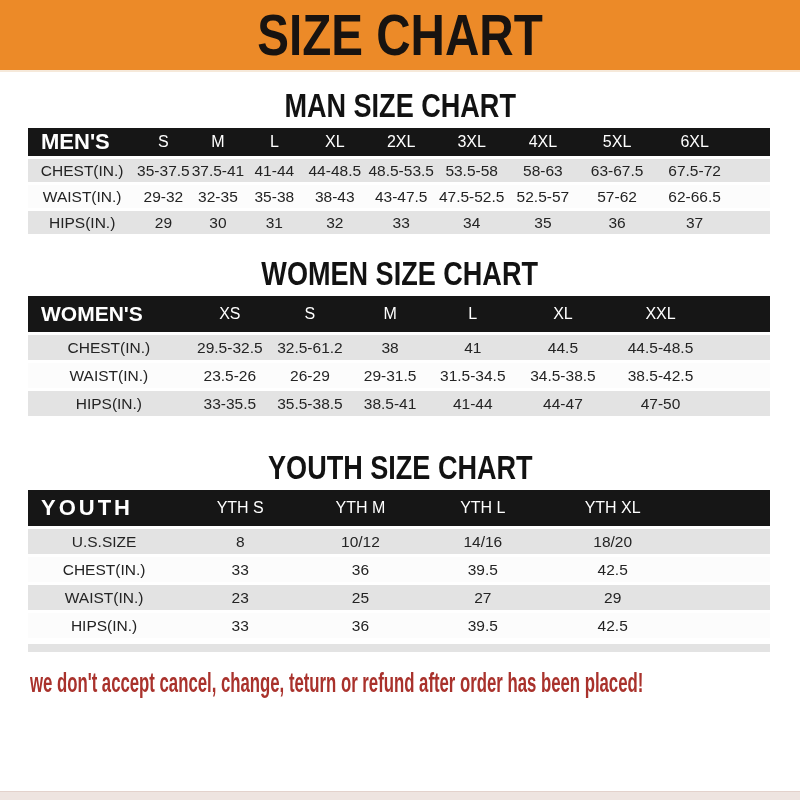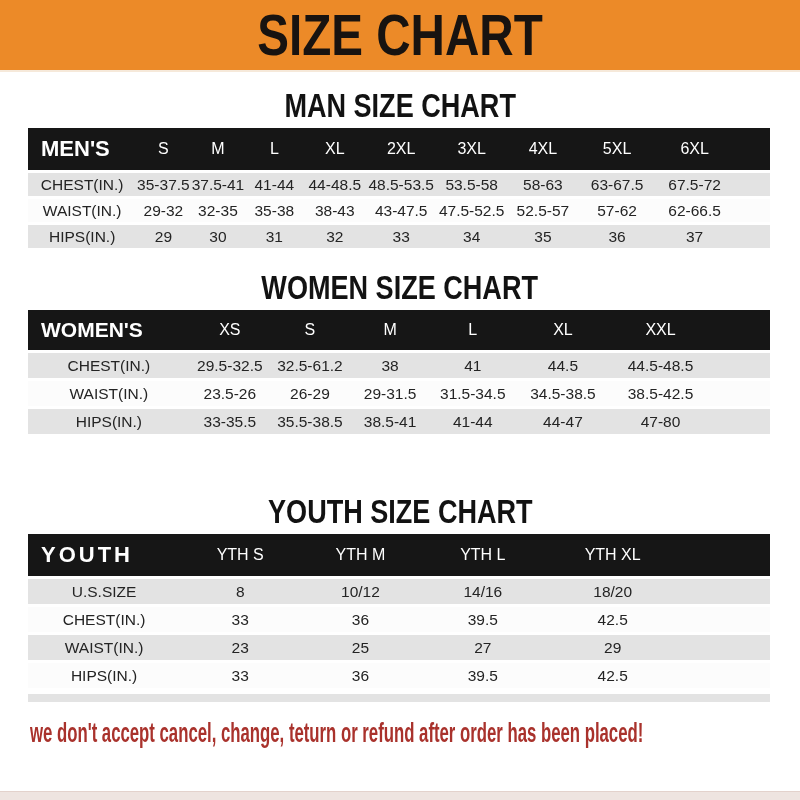--- a/index.html
+++ b/index.html
@@ -31,32 +31,32 @@
   
   h2.section-title{
     margin:0;text-align:center;font-weight:bold;color:#121212;
   }
   h2.section-title .title-text{
     display:inline-block;font-size:33px;line-height:38px;
     transform:scaleX(0.82);transform-origin:center;white-space:nowrap;
   }
   h2.title-men{margin-top:15px;}
   h2.title-women{margin-top:18px;}
-  h2.title-youth{margin-top:56px;}
+  h2.title-youth{margin-top:30px;}
   
   table.size-table{
     width:742px;margin:0 0 0 28px;table-layout:fixed;
     border-collapse:separate;border-spacing:0 3px;
   }
   .t-men{margin-top:8px;}
   .t-women{margin-top:22px;}
   .t-youth{margin-top:12px;}
   table.size-table thead th{
     background:var(--header-black);color:#FFFFFF;font-weight:normal;
-    font-size:16px;text-align:center;padding:8px;overflow:hidden;white-space:nowrap;
+    font-size:16px;text-align:center;padding:1px;overflow:hidden;white-space:nowrap;
   }
   .t-men thead th{height:28px;}
   .t-women thead th,.t-youth thead th{height:36px;font-size:18px;}
   table.size-table thead th.tbl-corner{
     text-align:left;padding-left:13px;font-weight:bold;
   }
   .t-men thead th.tbl-corner{font-size:22px;}
   .t-women thead th.tbl-corner{font-size:21px;}
   .t-youth thead th.tbl-corner{font-size:22px;letter-spacing:3px;}
   table.size-table tbody td{
@@ -214,21 +214,21 @@
           <td>38.5-42.5</td>
           <td></td>
         </tr>
         <tr class="stripe-gray">
           <td>HIPS(IN.)</td>
           <td>33-35.5</td>
           <td>35.5-38.5</td>
           <td>38.5-41</td>
           <td>41-44</td>
           <td>44-47</td>
-          <td>47-80</td>
+          <td>47-50</td>
           <td></td>
         </tr>
       </tbody>
     </table>
 </section>
 
 <section>
   <h2 class="section-title title-youth">
     <span class="title-text">YOUTH SIZE CHART</span>
   </h2>

